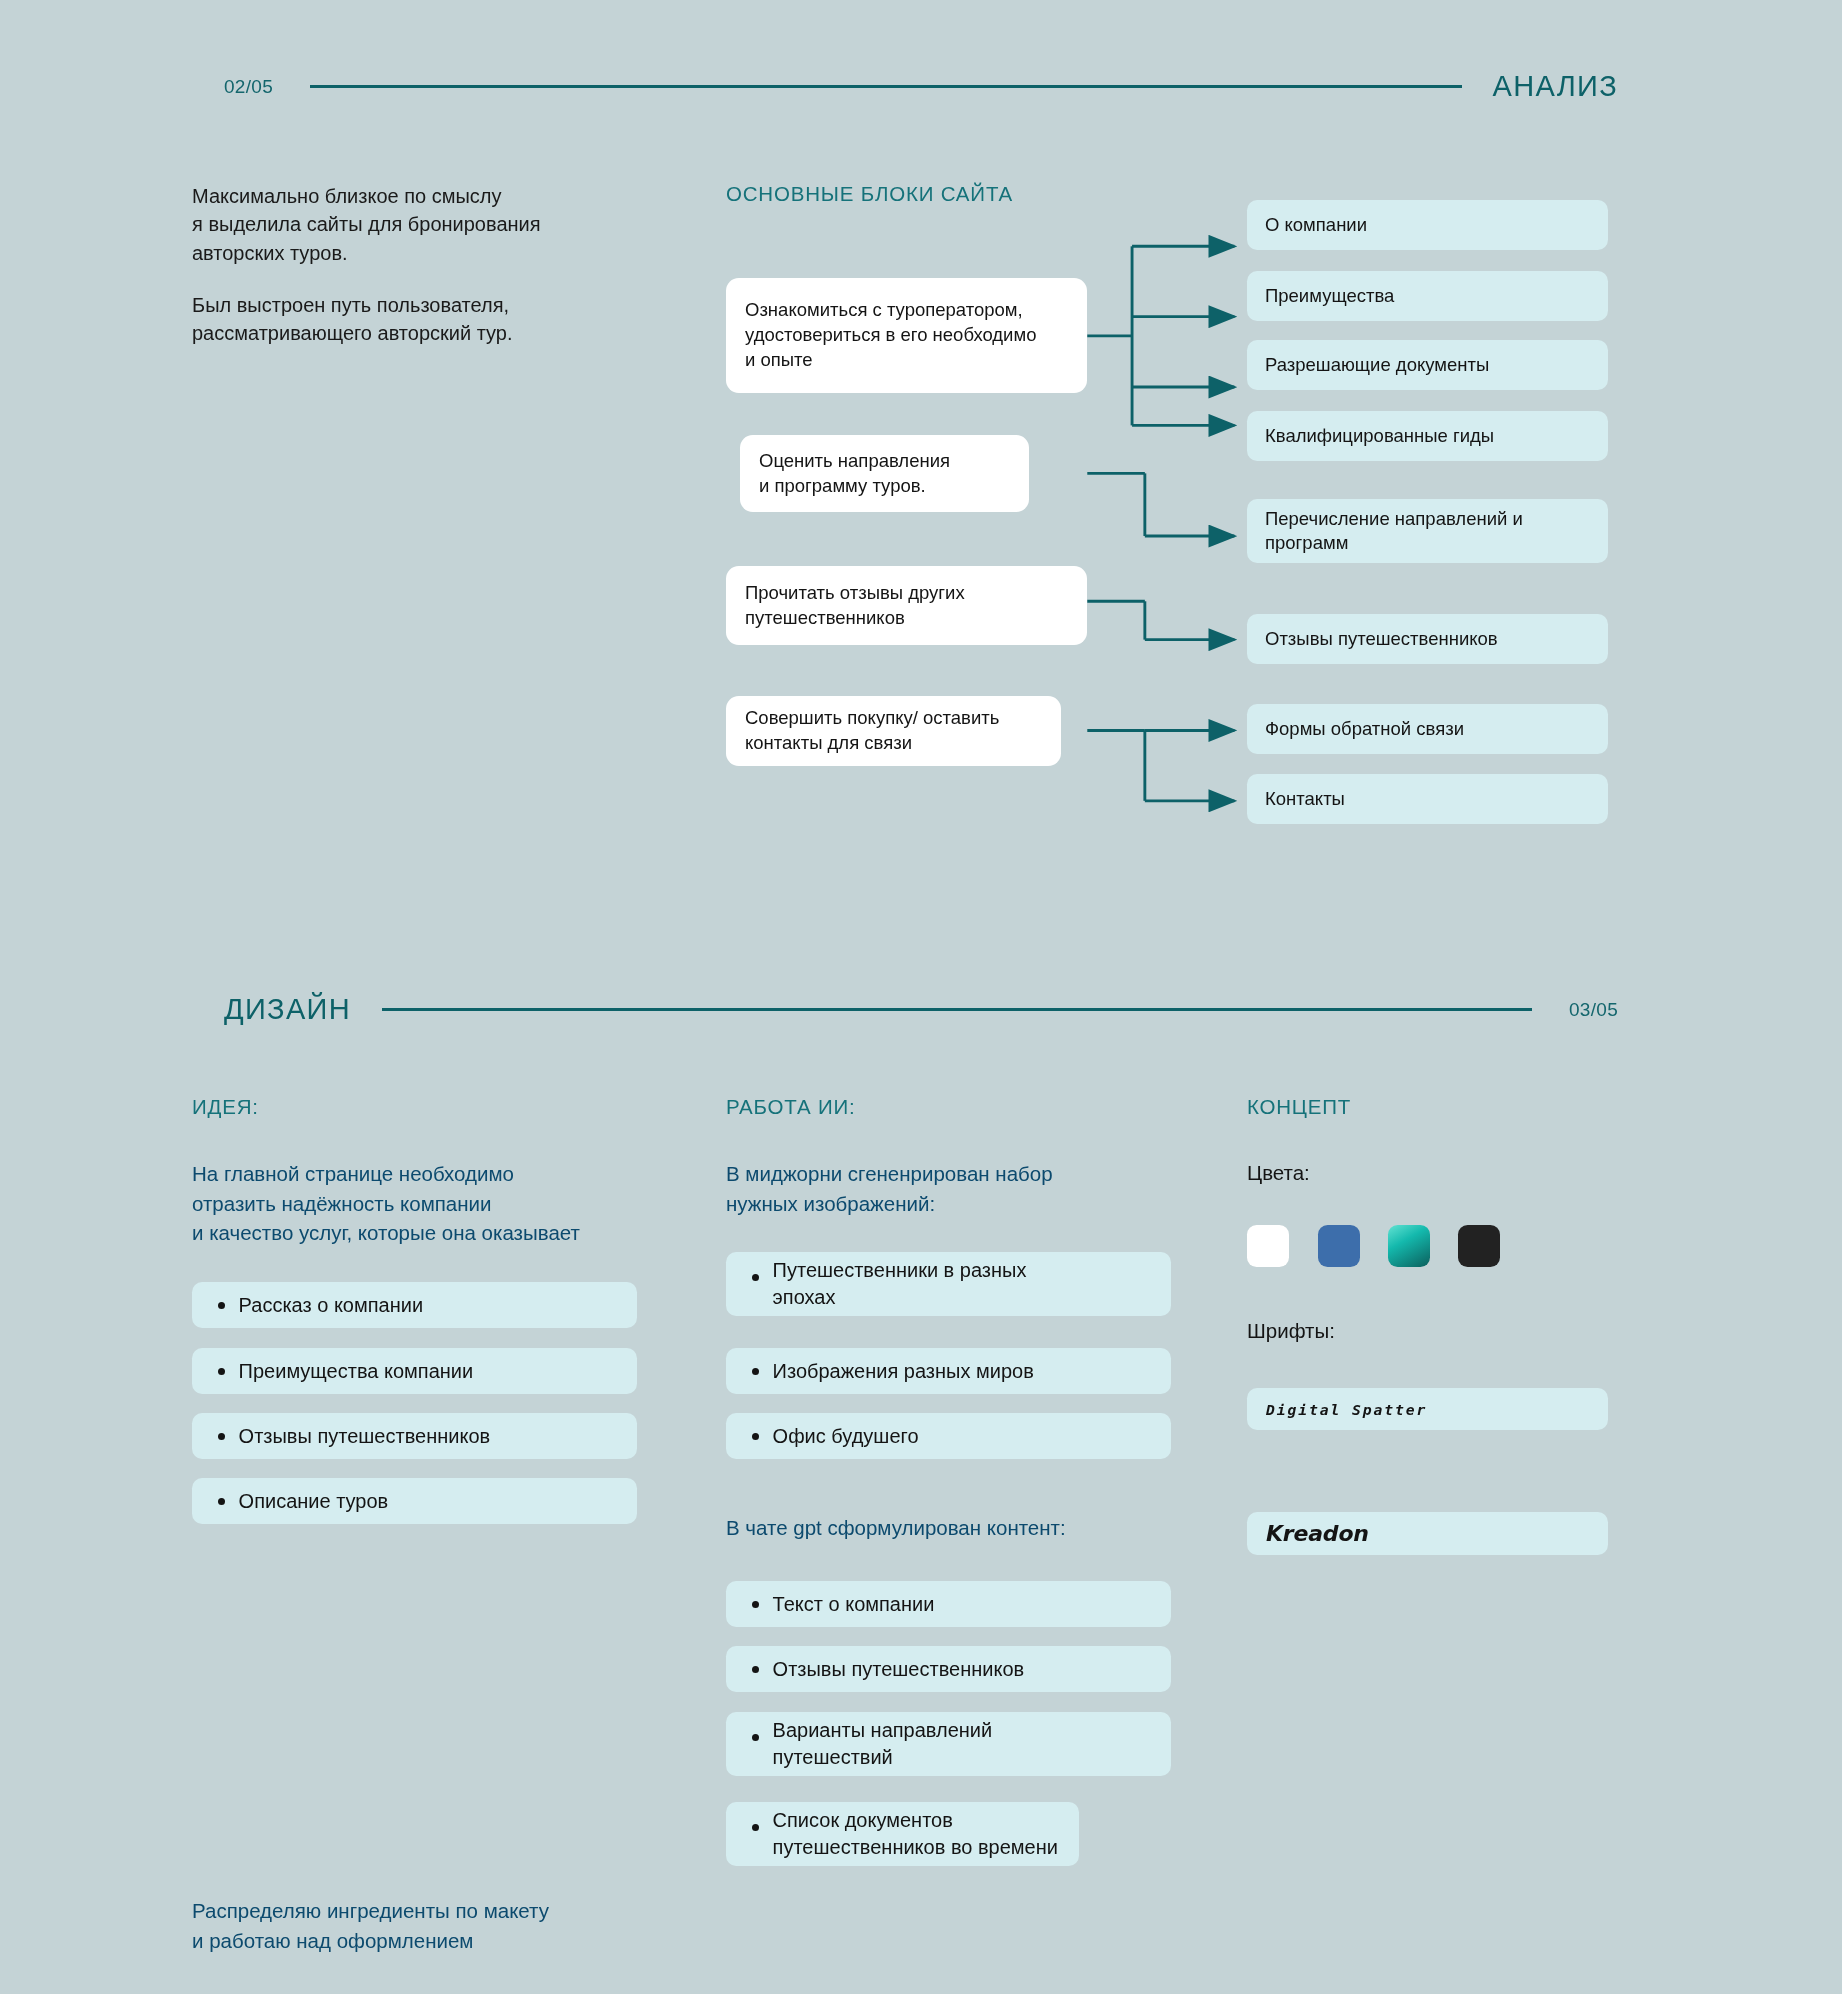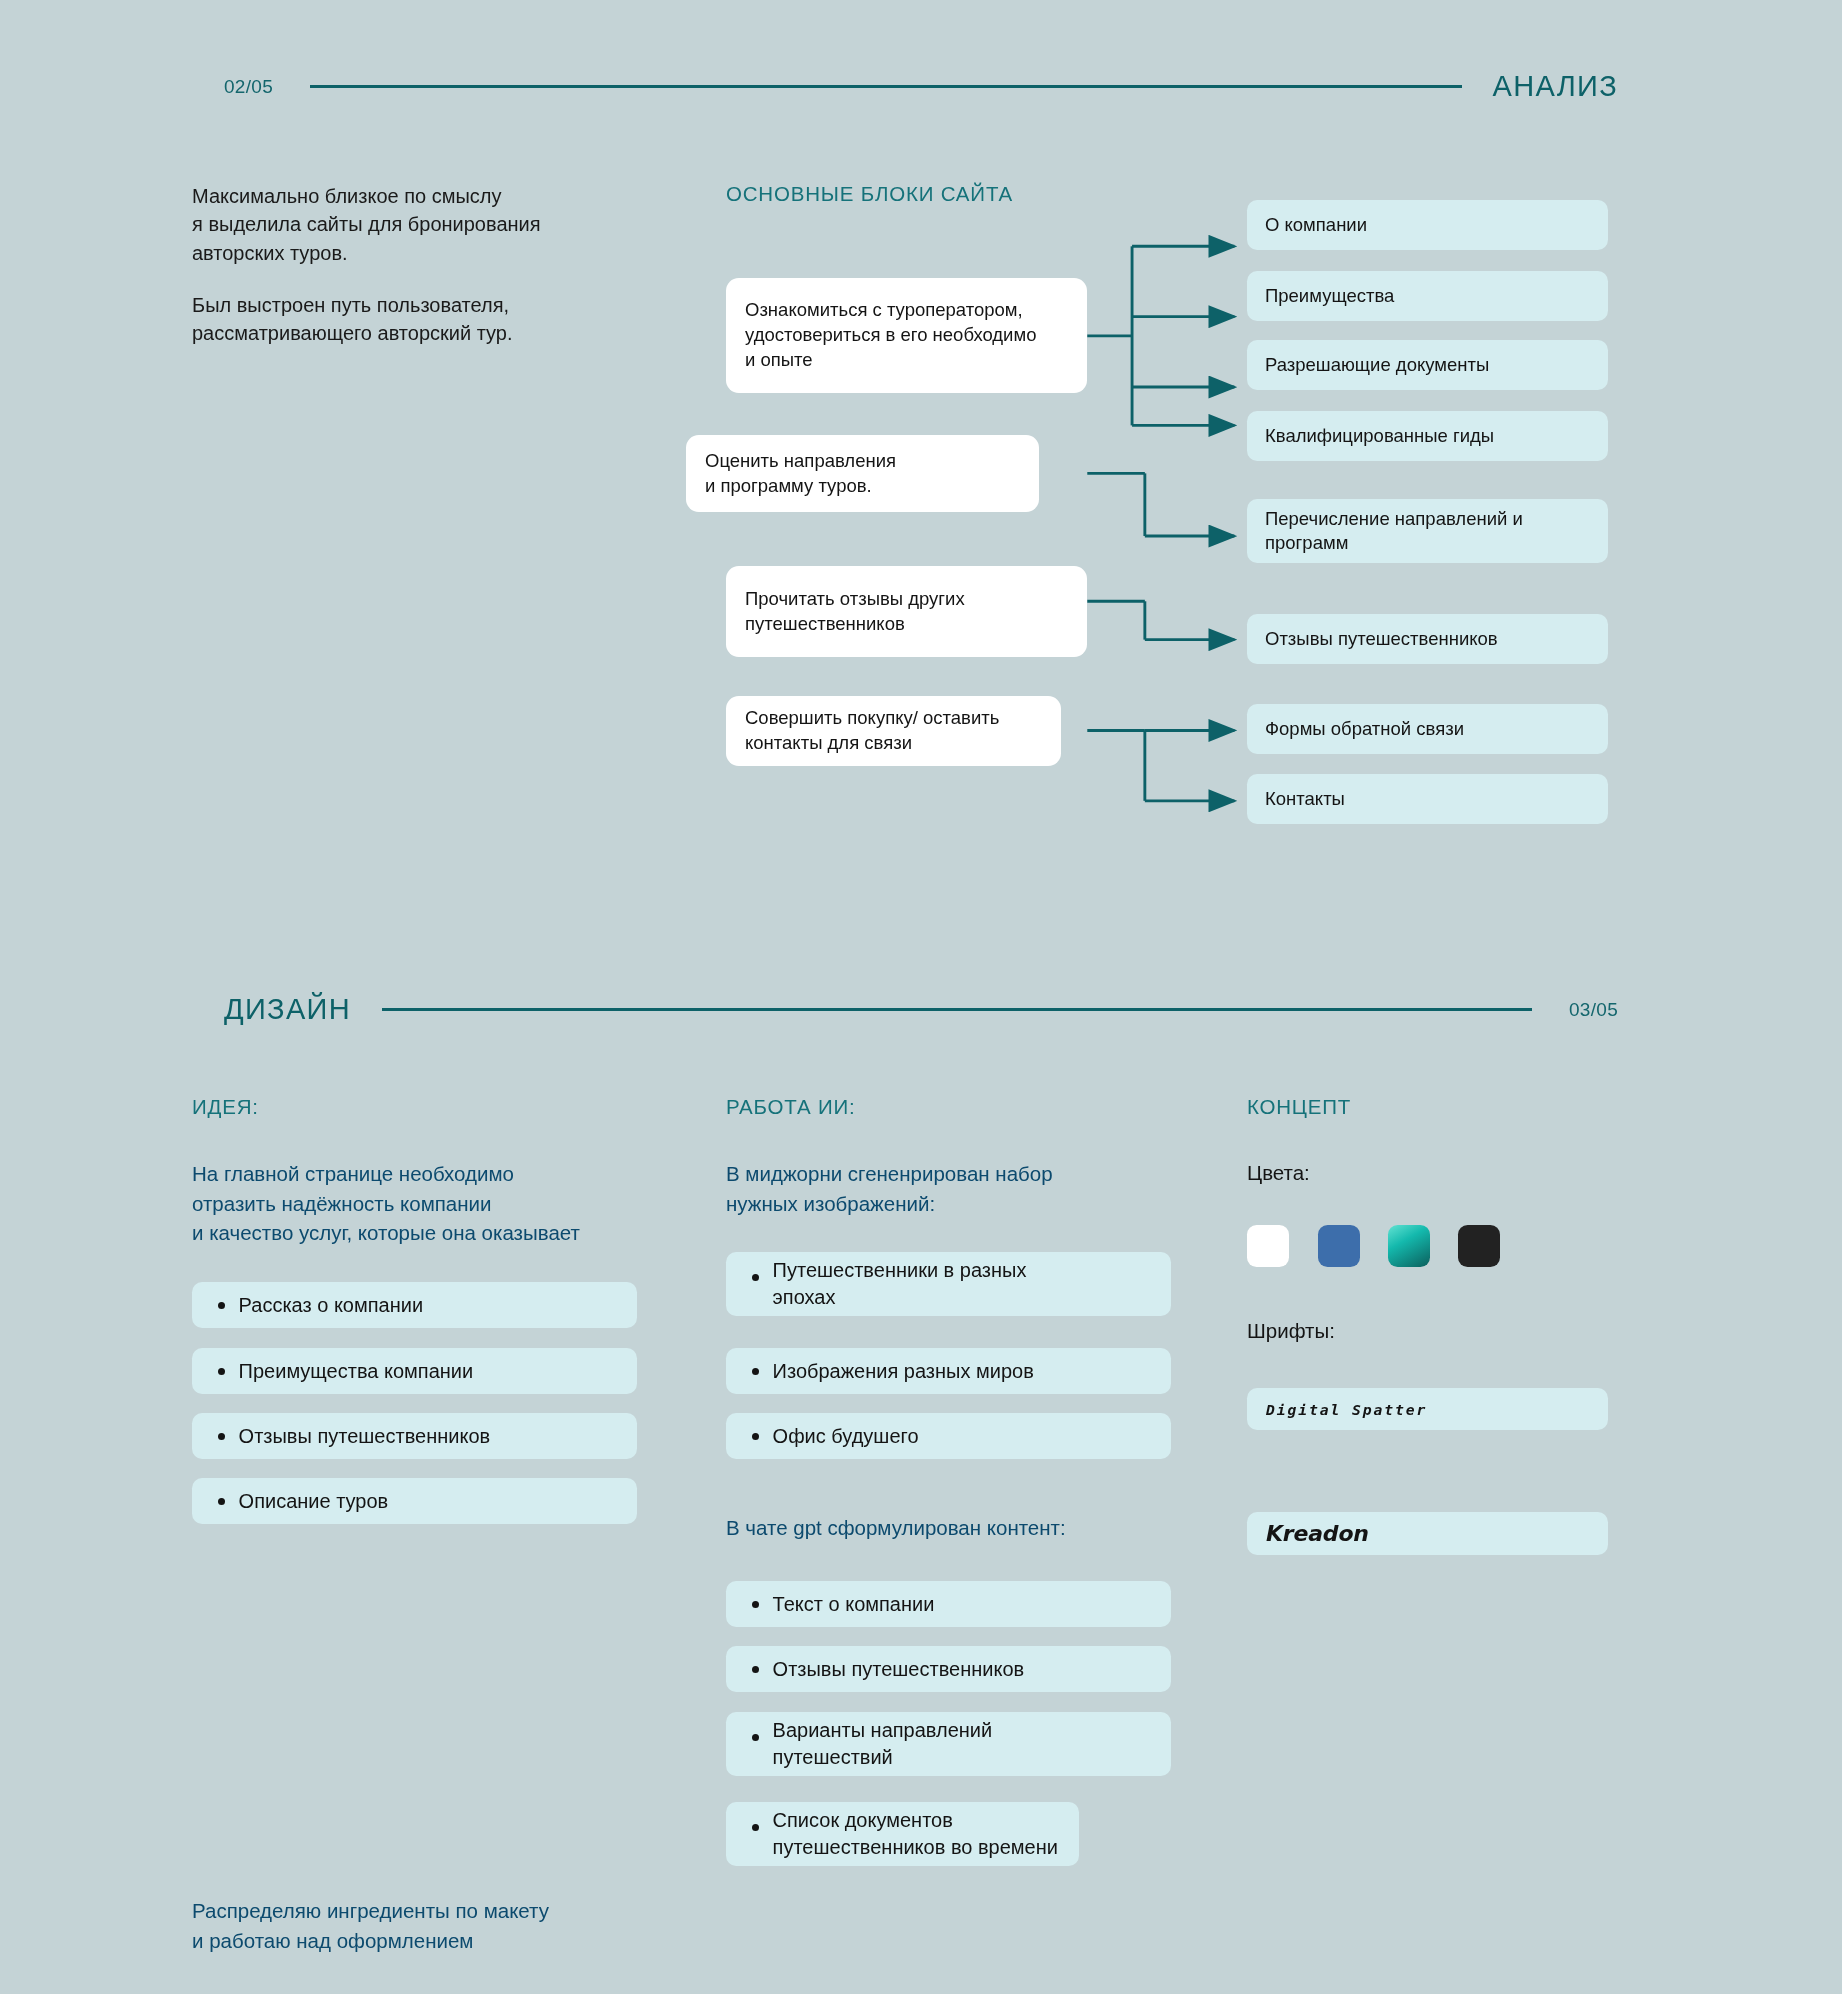--- a/index.html
+++ b/index.html
@@ -194,23 +194,23 @@
       <path d="M1700,1142 L1790,1142"></path>
       <path d="M1790,1142 L1790,1252"></path>
       <path d="M1790,1142 L1930,1142" marker-end="url(#arrow)"></path>
       <path d="M1790,1252 L1930,1252" marker-end="url(#arrow)"></path>
     </g>
   </svg>
 
   <div class="node-white" style="left:726px; top:278px; width:361px; height:115px;">Ознакомиться с туроператором,
 удостовериться в его необходимо
 и опыте</div>
-  <div class="node-white" style="left:686px; top:435px; width:353px; height:77px;">Оценить направления
+  <div class="node-white" style="left:740px; top:435px; width:289px; height:77px;">Оценить направления
 и программу туров.</div>
-  <div class="node-white" style="left:726px; top:566px; width:361px; height:91px;">Прочитать отзывы других
+  <div class="node-white" style="left:726px; top:566px; width:361px; height:79px;">Прочитать отзывы других
 путешественников</div>
   <div class="node-white" style="left:726px; top:696px; width:335px; height:70px;">Совершить покупку/ оставить
 контакты для связи</div>
 
   <div class="node-blue" style="left:1247px; top:200px; width:361px; height:50px;">О компании</div>
   <div class="node-blue" style="left:1247px; top:271px; width:361px; height:50px;">Преимущества</div>
   <div class="node-blue" style="left:1247px; top:340px; width:361px; height:50px;">Разрешающие документы</div>
   <div class="node-blue" style="left:1247px; top:411px; width:361px; height:50px;">Квалифицированные гиды</div>
   <div class="node-blue" style="left:1247px; top:499px; width:361px; height:64px;">Перечисление направлений и
 программ</div>

